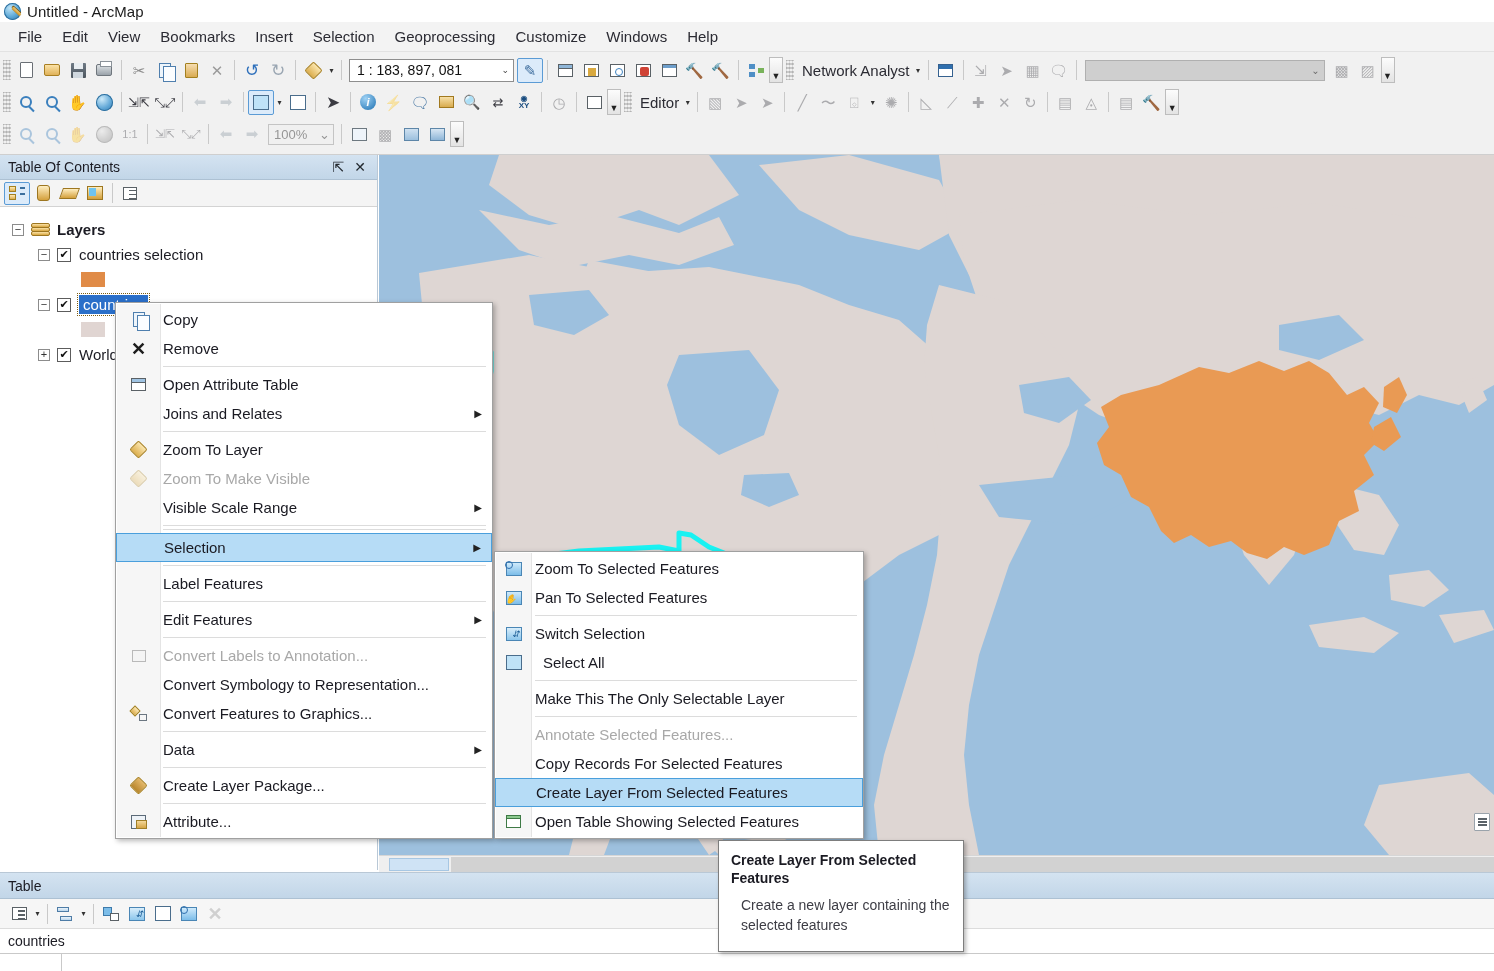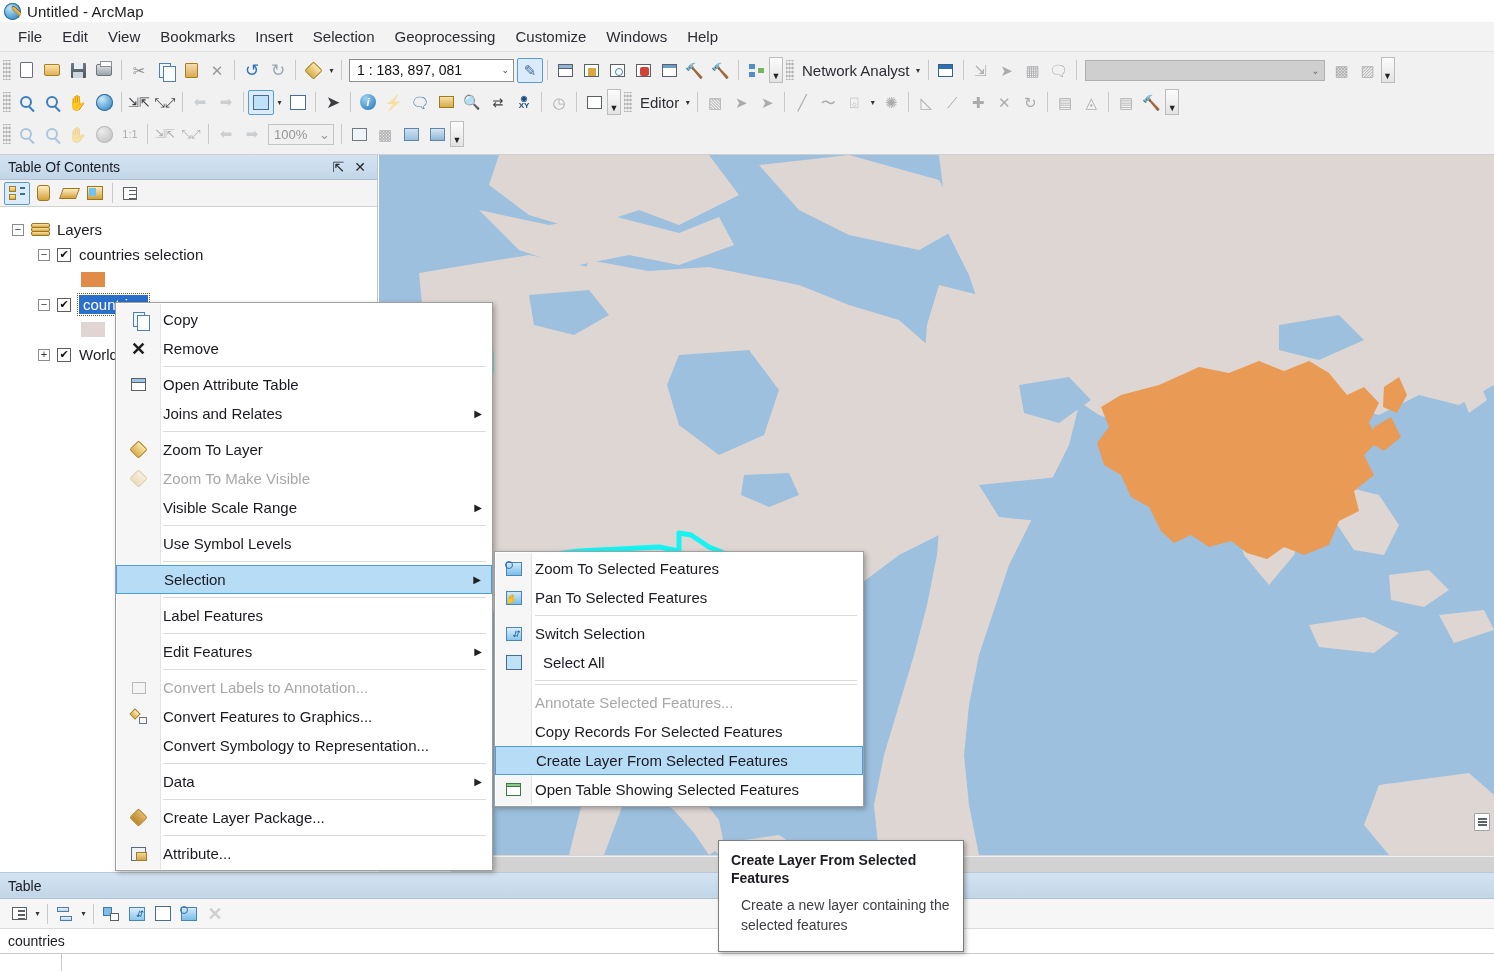--- a/index.html
+++ b/index.html
@@ -159,21 +159,21 @@
   }
   .layers-icon {
     width:19px;height:14px;flex:none;margin-right:7px;position:relative;
   }
   .layers-icon i{position:absolute;left:0;width:19px;height:5px;background:linear-gradient(#fbe3a8,#d8a640);border:1px solid #9d7620;border-radius:2px;}
   .layers-icon i:nth-child(1){top:0}
   .layers-icon i:nth-child(2){top:4px}
   .layers-icon i:nth-child(3){top:8px}
   .swatch { width:24px;height:15px; margin-left:69px; }
   .tree-lbl { white-space: nowrap; }
-  .tree-lbl.bold { font-weight: normal; }
+  .tree-lbl.bold { font-weight: bold; }
   .tree-lbl.selected {
     background:#2a6fc9; color:#fff; padding:1px 4px;
     outline: 1.5px dotted #7a5c12; outline-offset: 1px;
   }
 
   
   .map {
     position: absolute; left: 379px; top: 155px; width: 1115px; height: 700px;
     background: #9dc0de; overflow: hidden;
   }
@@ -825,23 +825,20 @@
           <span class="d-diamond" style="width:13px;height:13px;opacity:.35;"></span>
         </span>
       <span>Zoom To Make Visible</span>
     </div>
     <div class="ctx-item">
       <span>Visible Scale Range</span>
       <span class="sub">▶</span>
     </div>
     <div class="ctx-sep"></div>
 
-    <div class="ctx-item">
-      <span>Use Symbol Levels</span>
-    </div>
     <div class="ctx-sep"></div>
 
     <div class="ctx-item hl">
       <span>Selection</span>
       <span class="sub">▶</span>
     </div>
     <div class="ctx-sep"></div>
 
     <div class="ctx-item">
       <span>Label Features</span>
@@ -852,33 +849,33 @@
       <span>Edit Features</span>
       <span class="sub">▶</span>
     </div>
     <div class="ctx-sep"></div>
 
     <div class="ctx-item dis">
       <span class="ic">
           <span style="display:block;width:14px;height:12px;border:1.2px solid #b9b9b9;background:#f4f4f4;"></span>
         </span>
       <span>Convert Labels to Annotation...</span>
+    </div>
+    <div class="ctx-item">
+      <span>Convert Symbology to Representation...</span>
     </div>
     <div class="ctx-item">
       <span class="ic">
         <span style="display:block;width:16px;height:14px;position:relative;">
           <i style="position:absolute;left:0;top:0;width:8px;height:8px;background:linear-gradient(#ffe9b4,#dcae4e);border:1px solid #a3801f;transform:rotate(45deg);display:block;"></i>
           <i style="position:absolute;right:0;bottom:0;width:8px;height:7px;border:1.2px solid #6b7681;display:block;"></i>
         </span>
       </span>
       <span>Convert Features to Graphics...</span>
     </div>
-    <div class="ctx-item">
-      <span>Convert Symbology to Representation...</span>
-    </div>
     <div class="ctx-sep"></div>
 
     <div class="ctx-item">
       <span>Data</span>
       <span class="sub">▶</span>
     </div>
     <div class="ctx-sep"></div>
 
     <div class="ctx-item">
       <span class="ic">
@@ -926,20 +923,23 @@
       <span>Switch Selection</span>
     </div>
     <div class="ctx-item" style="padding-left:48px;">
       <span class="ic" style="left:8px;">
           <span class="m-sel"></span>
         </span>
       <span>Select All</span>
     </div>
     <div class="ctx-sep" style="margin-left:40px;"></div>
 
+    <div class="ctx-item" style="padding-left:40px;">
+      <span>Make This The Only Selectable Layer</span>
+    </div>
     <div class="ctx-sep" style="margin-left:40px;"></div>
 
     <div class="ctx-item dis" style="padding-left:40px;">
       <span>Annotate Selected Features...</span>
     </div>
     <div class="ctx-item" style="padding-left:40px;">
       <span>Copy Records For Selected Features</span>
     </div>
     <div class="ctx-item hl" style="padding-left:40px;">
       <span>Create Layer From Selected Features</span>

